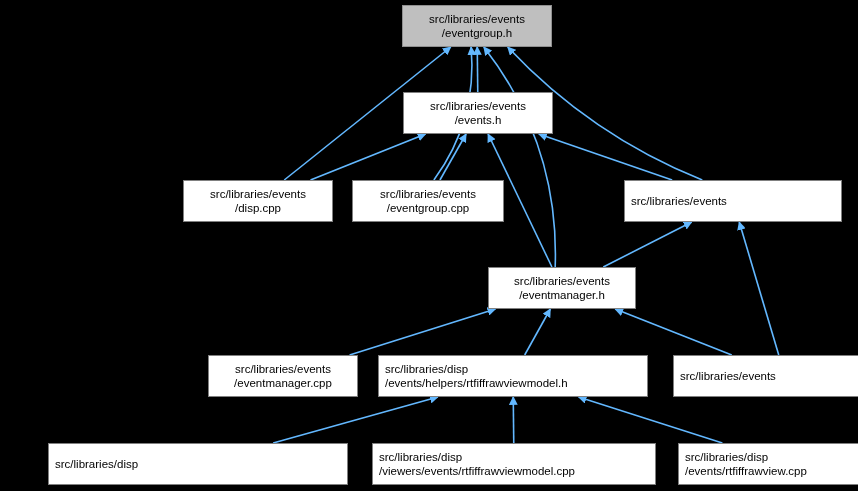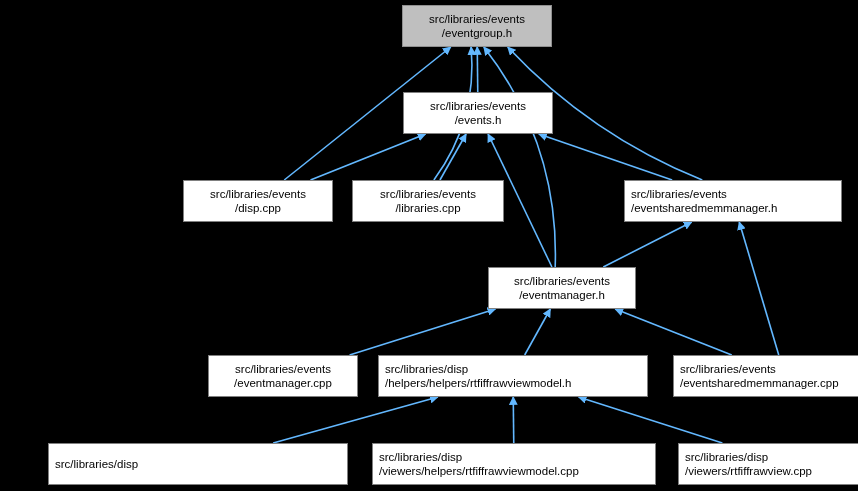--- a/index.html
+++ b/index.html
@@ -39,23 +39,23 @@
       <path d="M 687.7840909090909 355 L 571.2159090909091 309" stroke="#63b8ff" stroke-width="1.6" fill="none" marker-end="url(#arw)"></path>
       <path d="M 734.76 355 L 695.24 222" stroke="#63b8ff" stroke-width="1.6" fill="none" marker-end="url(#arw)"></path>
       <path d="M 229.17045454545456 443 L 393.82954545454544 397" stroke="#63b8ff" stroke-width="1.6" fill="none" marker-end="url(#arw)"></path>
       <path d="M 469.7613636363636 443 L 469.2386363636364 397" stroke="#63b8ff" stroke-width="1.6" fill="none" marker-end="url(#arw)"></path>
       <path d="M 678.375 443 L 534.625 397" stroke="#63b8ff" stroke-width="1.6" fill="none" marker-end="url(#arw)"></path>
     </svg>
   <div id="nodes-layer">
       <div class="node center root" style="left: 358px; top: 5px; width: 150px; height: 42px;"><span class="nline">src/libraries/events</span><span class="nline">/eventgroup.h</span></div>
       <div class="node center" style="left: 359px; top: 92px; width: 150px; height: 42px;"><span class="nline">src/libraries/events</span><span class="nline">/events.h</span></div>
       <div class="node center" style="left: 139px; top: 180px; width: 150px; height: 42px;"><span class="nline">src/libraries/events</span><span class="nline">/disp.cpp</span></div>
-      <div class="node center" style="left: 308px; top: 180px; width: 152px; height: 42px;"><span class="nline">src/libraries/events</span><span class="nline">/libraries.cpp</span></div>
-      <div class="node left" style="left: 580px; top: 180px; width: 218px; height: 42px;"><span class="nline">src/libraries/events</span><span class="nline">/eventsharedmemmanager.h</span></div>
+      <div class="node center" style="left: 308px; top: 180px; width: 152px; height: 42px;"><span class="nline">src/libraries/events</span><span class="nline">/eventgroup.cpp</span></div>
+      <div class="node left" style="left: 580px; top: 180px; width: 218px; height: 42px;"><span class="nline">src/libraries/events</span></div>
       <div class="node center" style="left: 444px; top: 267px; width: 148px; height: 42px;"><span class="nline">src/libraries/events</span><span class="nline">/eventmanager.h</span></div>
       <div class="node center" style="left: 164px; top: 355px; width: 150px; height: 42px;"><span class="nline">src/libraries/events</span><span class="nline">/eventmanager.cpp</span></div>
-      <div class="node left" style="left: 334px; top: 355px; width: 270px; height: 42px;"><span class="nline">src/libraries/disp</span><span class="nline">/helpers/helpers/rtfiffrawviewmodel.h</span></div>
-      <div class="node left" style="left: 629px; top: 355px; width: 224px; height: 42px;"><span class="nline">src/libraries/events</span><span class="nline">/eventsharedmemmanager.cpp</span></div>
+      <div class="node left" style="left: 334px; top: 355px; width: 270px; height: 42px;"><span class="nline">src/libraries/disp</span><span class="nline">/events/helpers/rtfiffrawviewmodel.h</span></div>
+      <div class="node left" style="left: 629px; top: 355px; width: 224px; height: 42px;"><span class="nline">src/libraries/events</span></div>
       <div class="node left" style="left: 4px; top: 443px; width: 300px; height: 42px;"><span class="nline">src/libraries/disp</span></div>
-      <div class="node left" style="left: 328px; top: 443px; width: 284px; height: 42px;"><span class="nline">src/libraries/disp</span><span class="nline">/viewers/helpers/rtfiffrawviewmodel.cpp</span></div>
-      <div class="node left" style="left: 634px; top: 443px; width: 220px; height: 42px;"><span class="nline">src/libraries/disp</span><span class="nline">/viewers/rtfiffrawview.cpp</span></div>
+      <div class="node left" style="left: 328px; top: 443px; width: 284px; height: 42px;"><span class="nline">src/libraries/disp</span><span class="nline">/viewers/events/rtfiffrawviewmodel.cpp</span></div>
+      <div class="node left" style="left: 634px; top: 443px; width: 220px; height: 42px;"><span class="nline">src/libraries/disp</span><span class="nline">/events/rtfiffrawview.cpp</span></div>
     </div>
 </div>
 
 </body></html>

